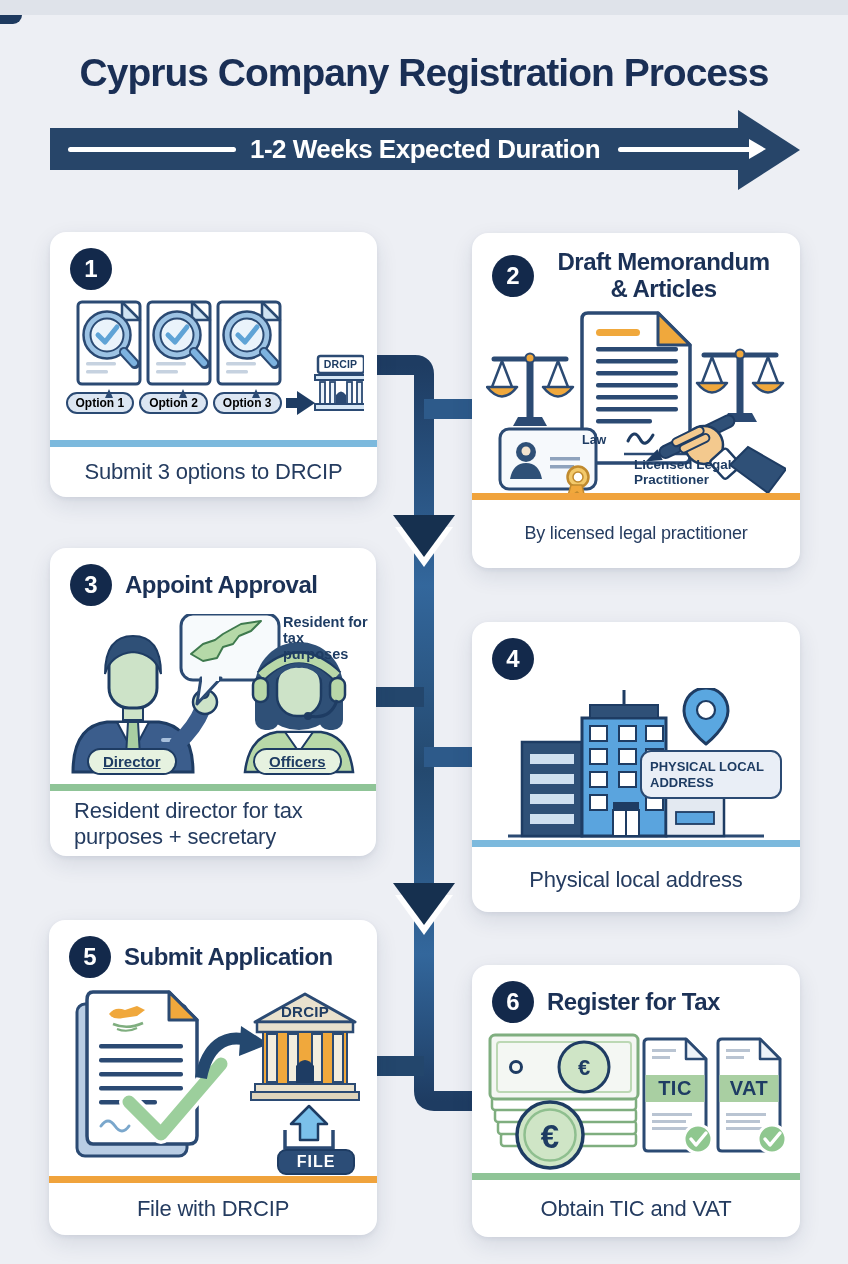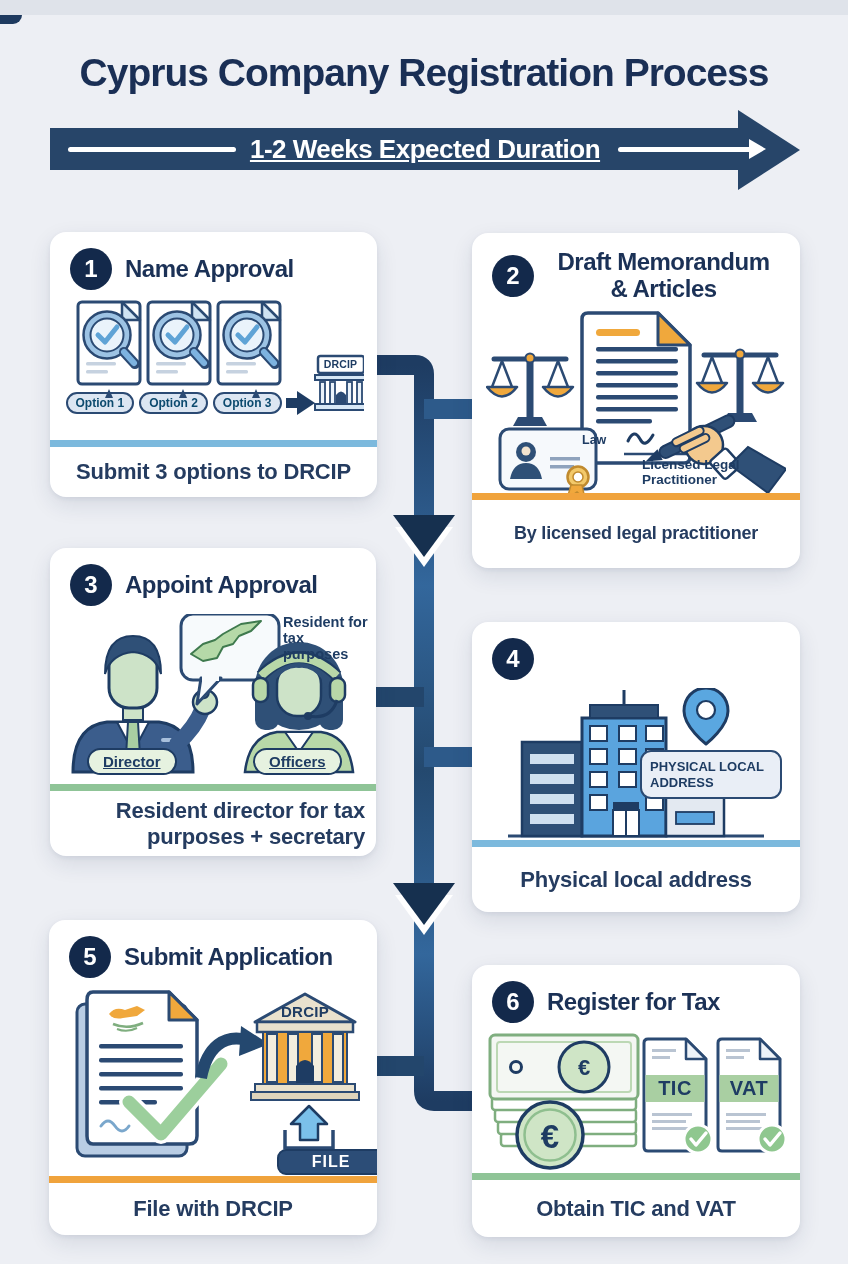--- a/index.html
+++ b/index.html
@@ -19,21 +19,21 @@
   
   .banner { position:absolute; left:50px; top:95px; width:760px; height:80px; z-index:1; }
   .banner-body { position:absolute; left:0; top:18px; width:688px; height:42px; background:#274569; }
   .banner-headwrap { position:absolute; left:688px; top:0; width:0; height:0;
     border-top:40px solid transparent; border-bottom:40px solid transparent; border-left:62px solid #274569; }
   .banner-line-left { position:absolute; left:18px; top:37px; width:168px; height:4.5px; background:#fff; border-radius:3px; }
   .banner-line-right { position:absolute; left:568px; top:37px; width:134px; height:4.5px; background:#fff; border-radius:3px; }
   .banner-line-right-head { position:absolute; left:699px; top:29px; width:0; height:0;
     border-top:10px solid transparent; border-bottom:10px solid transparent; border-left:17px solid #fff; }
   .banner-text { position:absolute; left:186px; top:24px; width:378px; text-align:center;
-    font-size:26px; font-weight:700; color:#fff; letter-spacing:-0.5px;text-decoration:underline; }
+    font-size:26px; font-weight:700; color:#fff; letter-spacing:-0.5px; }
   
   .flow { position:absolute; left:0; top:0; z-index:1; }
   
   .card {
     position:absolute; background:#fff; border-radius:16px; z-index:2;
     box-shadow:0 8px 22px rgba(25,45,85,0.11), 0 2px 5px rgba(25,45,85,0.07);
     display:flex; flex-direction:column; overflow:hidden;
   }
   .card-1 { left:50px;  top:217px; width:327px; height:265px; }
   .card-2 { left:472px; top:218px; width:328px; height:335px; }
@@ -47,52 +47,52 @@
     color:#fff; font-size:24px; font-weight:700; display:flex; align-items:center; justify-content:center;
   }
   .card-title { font-size:24px; font-weight:700; color:#1b3156; letter-spacing:-0.5px; line-height:1.12; }
   .center-title .card-title { flex:1; text-align:center; max-width:240px; margin:0 auto; }
   .illo { position:relative; width:300px; margin:4px auto 0 auto; flex:none; }
   .illo-1 { height:142px; } .illo-2 { height:182px; } .illo-3 { height:170px; }
   .illo-4 { height:152px; } .illo-5 { height:190px; } .illo-6 { height:142px; }
   .illo svg { position:absolute; left:0; top:0; }
   .divider { flex:none; height:7px; width:100%; }
   .card-caption {
-    flex:1; display:flex; align-items:center; justify-content:center; text-align:right;
-    font-size:22px; font-weight:700; color:#253c60; line-height:1.18; padding:4px 18px; letter-spacing:-0.2px;
+    flex:1; display:flex; align-items:center; justify-content:center; text-align:left;
+    font-size:22px; font-weight:400; color:#253c60; line-height:1.18; padding:4px 18px; letter-spacing:-0.2px;
   }
   .card-2 .card-caption { font-size:18px; padding:4px 8px; }
-  .card-3 .card-caption { padding:4px 11px; }
+  .card-3 .card-caption { padding:4px 24px; }
   
   .ov { position:absolute; color:#1e3c63; font-weight:700; }
   .opt-row { position:absolute; left:2px; top:94px; display:flex; gap:5px; }
   .opt {
     position:relative; background:#dce6f2; border:2px solid #2b4a73; border-radius:999px;
-    padding:2px 8px; font-size:12px; font-weight:700; color:#0c4a6e; white-space:nowrap;
+    padding:2px 8px; font-size:12px; font-weight:700; color:#000000; white-space:nowrap;
   }
   .opt::before { content:""; position:absolute; top:-9px; left:58%;
     border:4px solid transparent; border-bottom:9px solid #2b4a73; }
   .drcip-sign-1 { left:254px; top:60px; width:46px; text-align:center; font-size:10.5px; letter-spacing:0.2px; }
   .law-label { left:72px; top:122px; font-size:12.5px;padding-left:24px; }
-  .practitioner-note { left:156px; top:146px; width:118px; font-size:13.5px; line-height:1.12; }
+  .practitioner-note { left:148px; top:146px; width:118px; font-size:13.5px; line-height:1.12; }
   .bubble-note { left:220px; top:0; width:86px; font-size:14.5px; line-height:1.12; }
   .role-pill {
     position:absolute; background:#e6f2e0; border:2.5px solid #1e3c63; border-radius:999px;
     padding:3px 14px; font-size:15px; font-weight:700; color:#1e3c63; white-space:nowrap;text-decoration:underline;
   }
   .role-director { left:24px; top:134px; }
   .role-secretary { left:190px; top:134px; }
   .addr-tag {
     position:absolute; left:154px; top:62px; width:122px; background:#e9eef6;
     border:2.5px solid #2b4a73; border-radius:11px; padding:7px 8px;
     font-size:13px; font-weight:700; color:#1e3c63; line-height:1.2;
   }
   .drcip-sign-5 { left:192px; top:17px; width:100px; text-align:center; font-size:15px; letter-spacing:0.3px; }
   .file-btn {
-    position:absolute; left:214px; top:163px; width:74px; padding:2px 15px; text-align:center;
+    position:absolute; left:214px; top:163px; width:74px; padding:2px 0; text-align:center;
     background:#2c4d77; border:2.5px solid #1e3c63; border-radius:9px;
     color:#fff; font-weight:700; font-size:16px; letter-spacing:1px;
   }
   .band-label { position:absolute; top:46px; width:62px; text-align:center; font-size:20px; letter-spacing:0.5px; }
   .band-tic { left:158px; } .band-vat { left:232px; }
   .euro-note { left:83px; top:24px; width:30px; text-align:center; font-size:22px; }
   .euro-coin { left:44px; top:87px; width:40px; text-align:center; font-size:33px; }
 </style>
 </head>
 <body>
@@ -129,21 +129,20 @@
     <path d="M372 1051 L424 1051" stroke="#23466c" stroke-width="20"></path>
     <polygon points="395,512 453,512 424,552" fill="#ffffff"></polygon>
     <polygon points="393,500 455,500 424,542" fill="#16304f"></polygon>
     <polygon points="395,880 453,880 424,920" fill="#ffffff"></polygon>
     <polygon points="393,868 455,868 424,910" fill="#16304f"></polygon>
   </svg>
 
   <div class="card card-1">
     <div class="card-head">
       <div class="num-badge">1</div>
-      <div class="card-title">Name Approval</div>
     </div>
     <div class="illo illo-1">
       <svg width="300" height="142" viewBox="0 0 300 142">
         <g transform="translate(14,0)">
           <rect x="0" y="4" width="62" height="82" rx="4" fill="#fff" stroke="#2b4a73" stroke-width="3"></rect>
           <path d="M44 4 L62 22 L44 22 Z" fill="#cfe2f2" stroke="#2b4a73" stroke-width="2.5" stroke-linejoin="round"></path>
           <rect x="8" y="64" width="30" height="3.5" rx="1.5" fill="#c6d2e0"></rect>
             <rect x="8" y="72" width="22" height="3.5" rx="1.5" fill="#c6d2e0"></rect>
           <circle cx="29" cy="37" r="20" fill="#eaf3fb" stroke="#9dc3e4" stroke-width="7"></circle>
           <circle cx="29" cy="37" r="23.5" fill="none" stroke="#2b4a73" stroke-width="2.5"></circle>

